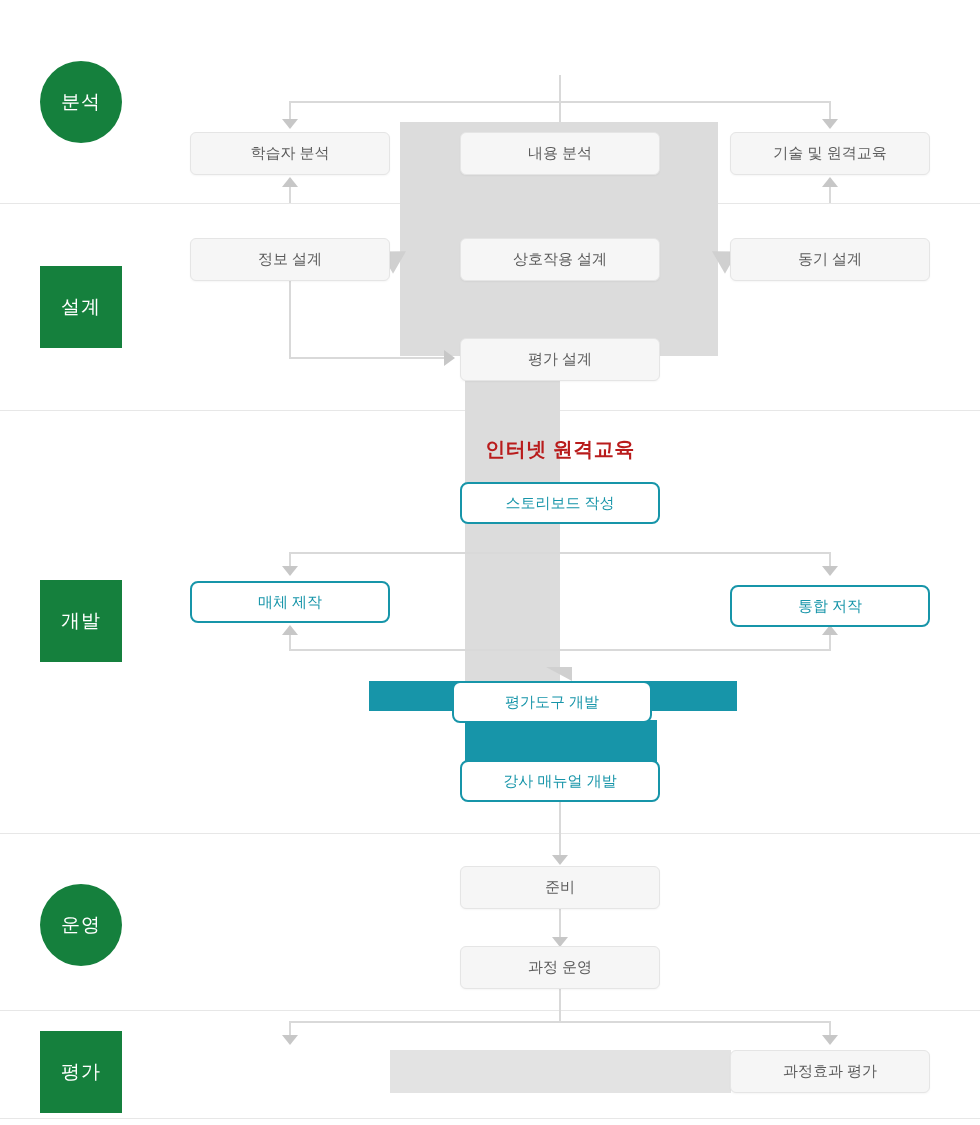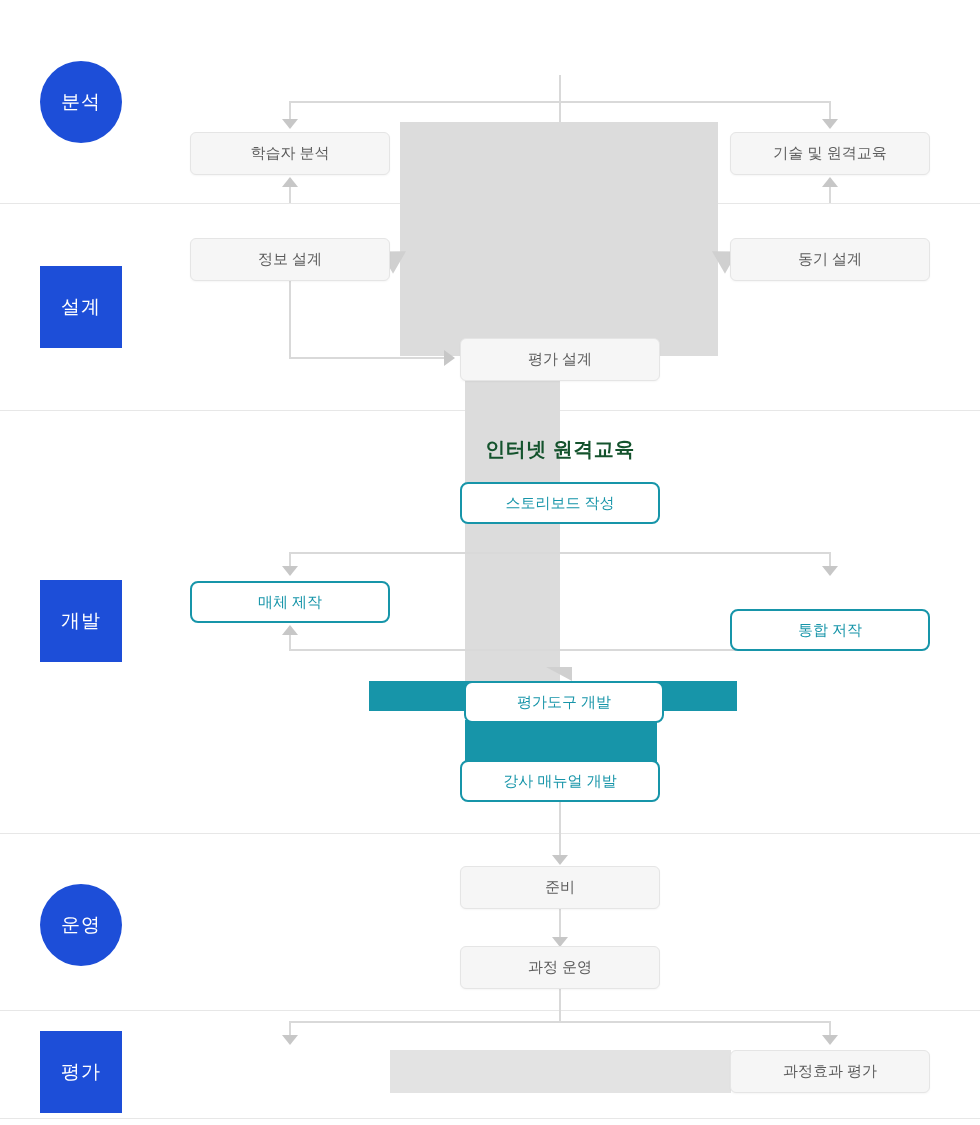--- a/index.html
+++ b/index.html
@@ -4,21 +4,21 @@
 <style>
   html,body{margin:0;padding:0;background:#fff;}
   #canvas{
     position:relative;width:980px;height:1125px;background:#ffffff;overflow:hidden;
     font-family:"Liberation Sans","DejaVu Sans",sans-serif;
   }
   .sep{position:absolute;left:0;width:980px;height:1px;background:#e7e7e7;z-index:0;}
 
   
   .badge{
-    position:absolute;left:40px;width:82px;height:82px;background:#1d4ed8;color:#fff;
+    position:absolute;left:40px;width:82px;height:82px;background:#15803d;color:#fff;
     display:flex;align-items:center;justify-content:center;font-size:19px;letter-spacing:1px;z-index:3;
   }
   .badge.circle{border-radius:50%;}
 
   
   .box{
     position:absolute;width:200px;display:flex;align-items:center;justify-content:center;
     font-size:15px;z-index:2;box-sizing:border-box;
   }
   .box.gray{
@@ -44,21 +44,21 @@
   .ar{position:absolute;width:0;height:0;z-index:1;}
   .ar.down{border-left:8px solid transparent;border-right:8px solid transparent;border-top:10px solid #c7c7c7;}
   .ar.up{border-left:8px solid transparent;border-right:8px solid transparent;border-bottom:10px solid #c7c7c7;}
   .ar.right{border-top:8px solid transparent;border-bottom:8px solid transparent;border-left:11px solid #c7c7c7;}
   .ar.big-left{border-top:13px solid transparent;border-bottom:13px solid transparent;border-right:22px solid #d0d0d0;transform:rotate(30deg);z-index:0;}
   .ar.big-right{border-top:13px solid transparent;border-bottom:13px solid transparent;border-left:22px solid #d0d0d0;transform:rotate(-30deg);z-index:0;}
   .ar.band-tip{border-top:14px solid #d0d0d0;border-left:26px solid transparent;z-index:1;}
 
   .free-label{
     position:absolute;left:410px;top:436px;width:300px;text-align:center;z-index:2;
-    color:#14532d;font-size:20px;font-weight:bold;letter-spacing:0.5px;
+    color:#b91c1c;font-size:20px;font-weight:bold;letter-spacing:0.5px;
   }
 </style>
 </head>
 <body>
 
 <div id="canvas">
 
   <div class="sep" style="top:203px"></div>
   <div class="sep" style="top:410px"></div>
   <div class="sep" style="top:833px"></div>
@@ -113,32 +113,34 @@
   <div class="ln" style="left:559px;top:909px;width:2px;height:28px"></div>
   <div class="ar down" style="left:552px;top:937px"></div>
   <div class="ln" style="left:559px;top:989px;width:2px;height:32px"></div>
   <div class="ln" style="left:289px;top:1021px;width:542px;height:2px"></div>
   <div class="ln" style="left:289px;top:1021px;width:2px;height:14px"></div>
   <div class="ln" style="left:829px;top:1021px;width:2px;height:14px"></div>
   <div class="ar down" style="left:282px;top:1035px"></div>
   <div class="ar down" style="left:822px;top:1035px"></div>
 
   <div class="box gray" style="left:190px;top:132px">학습자 분석</div>
+  <div class="box gray" style="left:460px;top:132px">내용 분석</div>
   <div class="box gray" style="left:730px;top:132px">기술 및 원격교육</div>
 
   <div class="box gray" style="left:190px;top:238px">정보 설계</div>
+  <div class="box gray" style="left:460px;top:238px">상호작용 설계</div>
   <div class="box gray" style="left:730px;top:238px">동기 설계</div>
   <div class="box gray" style="left:460px;top:338px">평가 설계</div>
 
   <div class="free-label">인터넷 원격교육</div>
 
   <div class="box teal" style="left:460px;top:482px">스토리보드 작성</div>
   <div class="box teal" style="left:190px;top:581px">매체 제작</div>
-  <div class="box teal" style="left:730px;top:609px">통합 저작</div>
-  <div class="box teal" style="left:464px;top:681px">평가도구 개발</div>
+  <div class="box teal" style="left:730px;top:585px">통합 저작</div>
+  <div class="box teal" style="left:452px;top:681px">평가도구 개발</div>
   <div class="box teal" style="left:460px;top:760px">강사 매뉴얼 개발</div>
 
   <div class="box gray" style="left:460px;top:866px">준비</div>
   <div class="box gray" style="left:460px;top:946px">과정 운영</div>
 
   <div class="box gray" style="left:730px;top:1050px">과정효과 평가</div>
 
 </div>
 
 </body></html>

